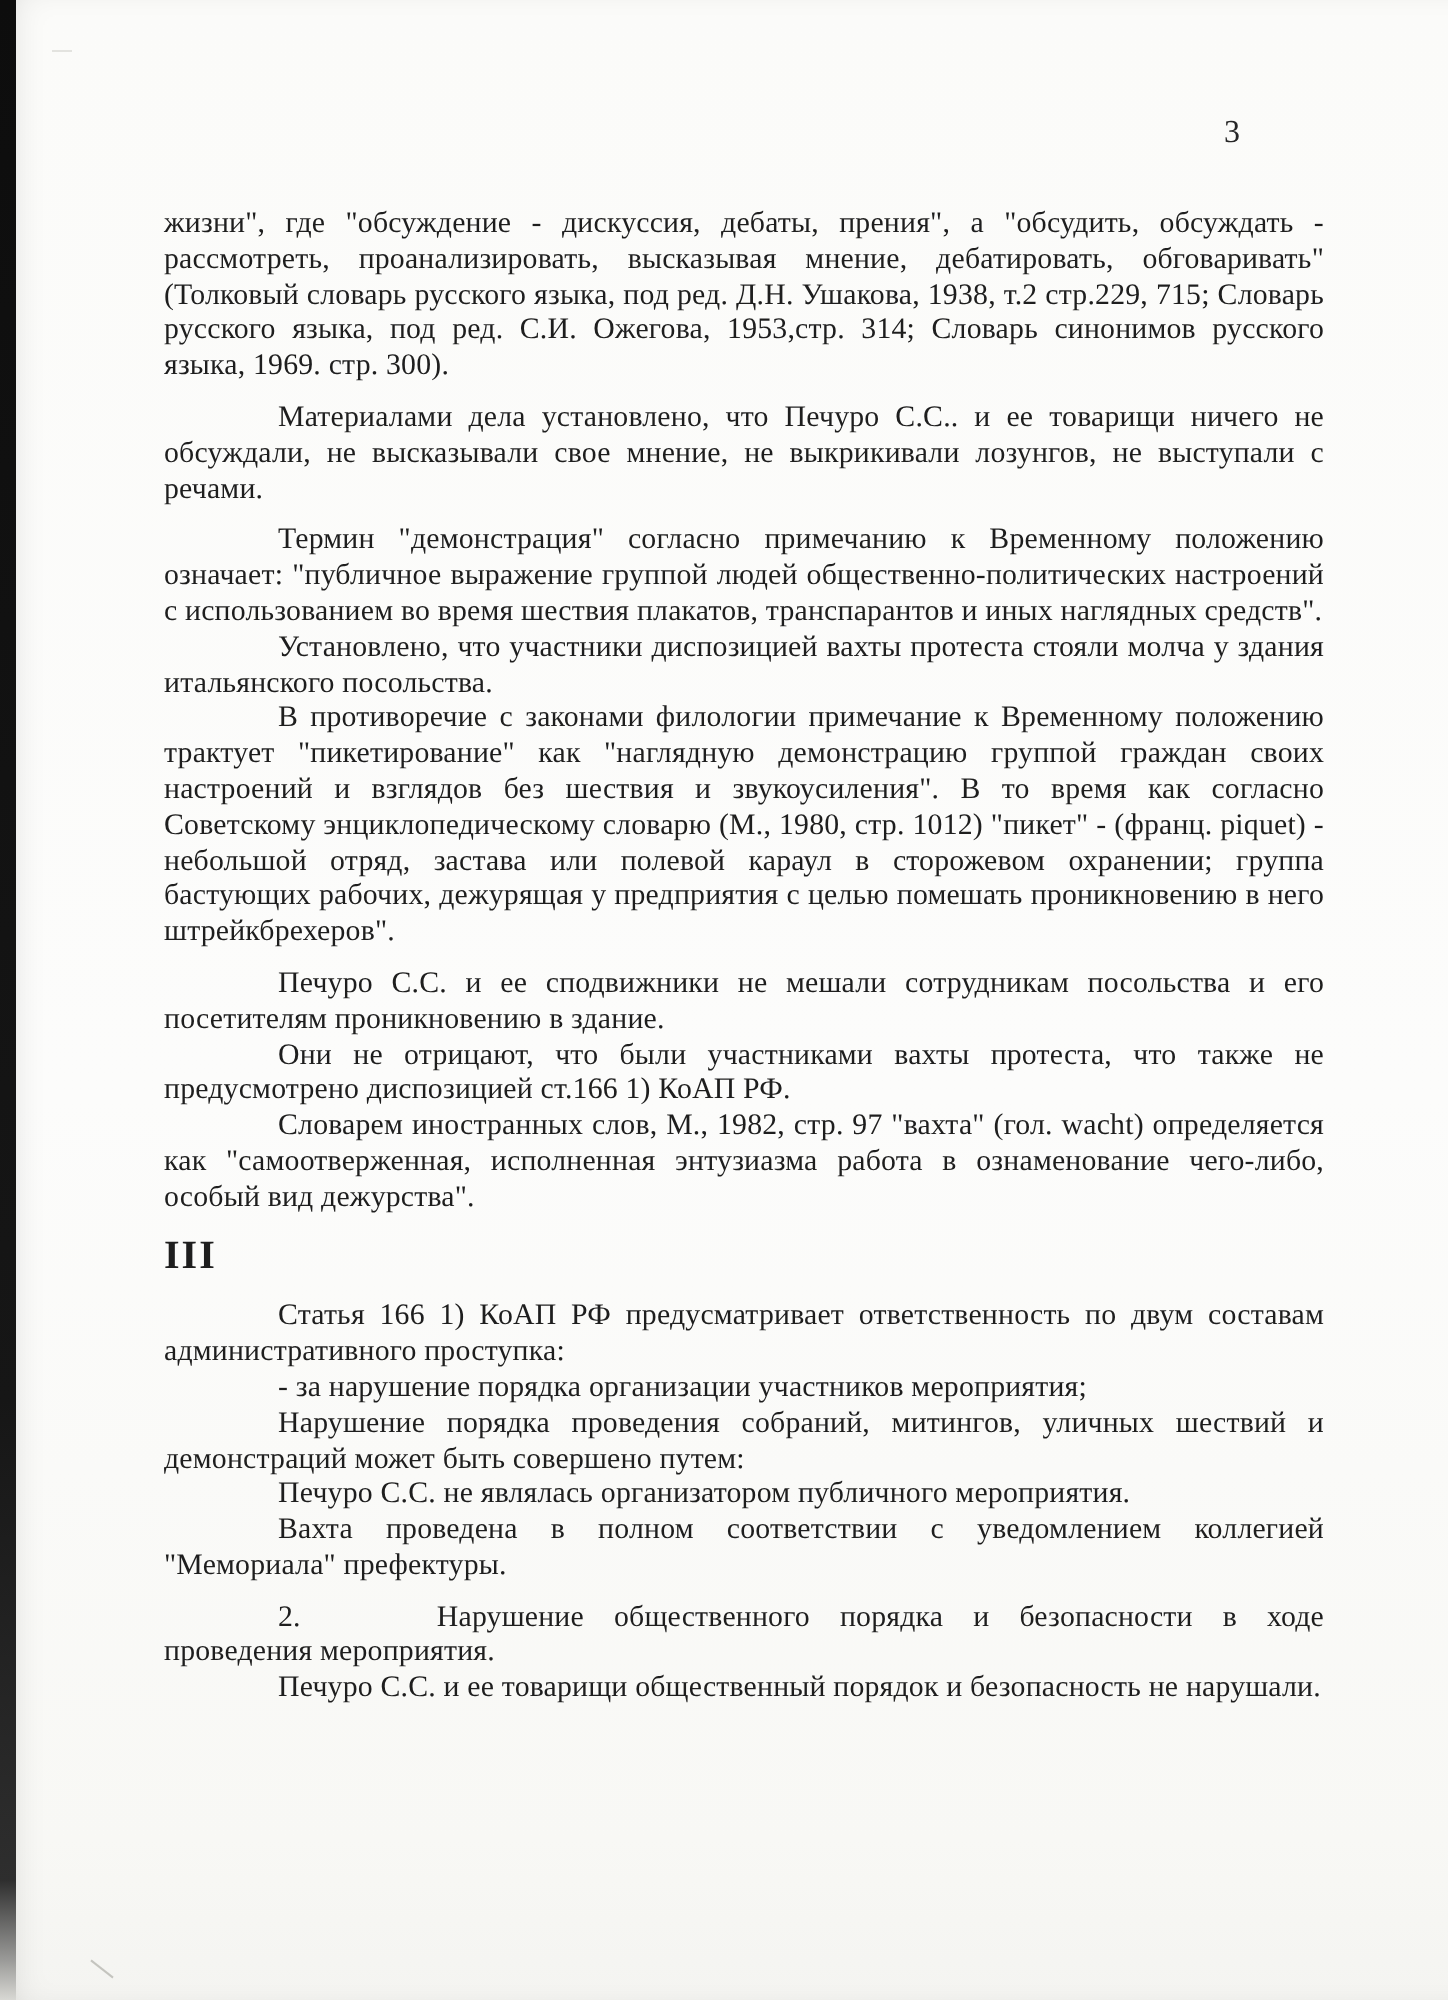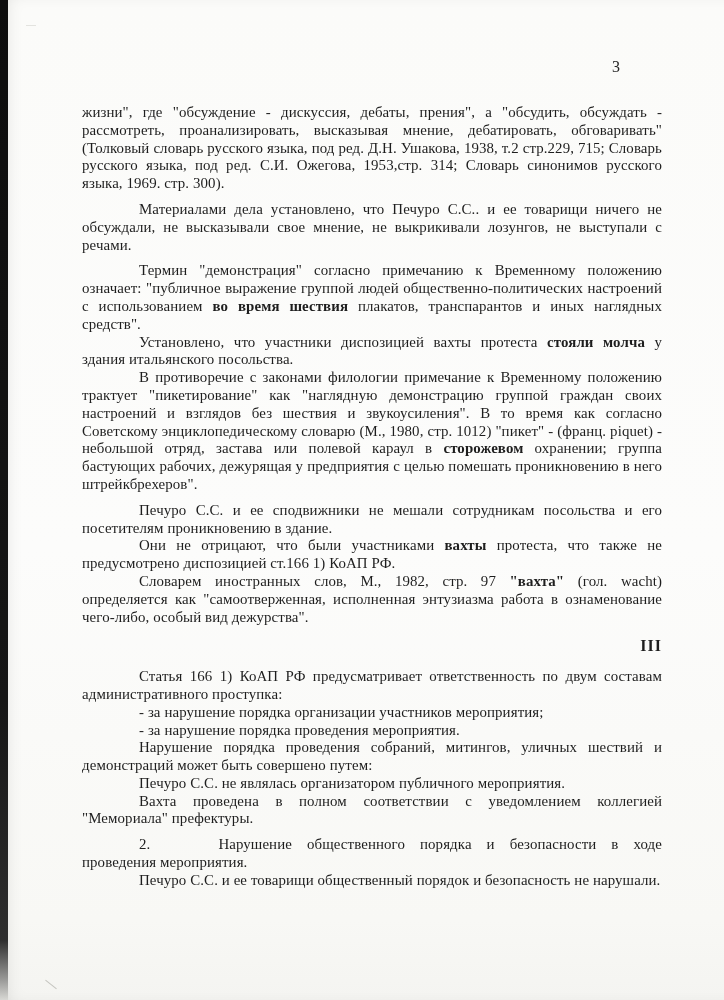--- a/index.html
+++ b/index.html
@@ -36,25 +36,25 @@
   .doc-body{
     position:absolute;left:82px;top:104px;width:580px;
     font-size:14.9px;line-height:17.8px;
     text-align:justify;
     letter-spacing:.1px;
   }
   .para{margin:0;text-indent:57px;}
   .continuation{text-indent:0;}
   .gap{margin-top:8px;}
   .heading{
-    text-indent:0;text-align:right;font-weight:bold;
-    font-size:16px;letter-spacing:1px;
+    text-indent:0;text-align:left;font-weight:bold;
+    font-size:20px;letter-spacing:1px;
     margin-top:11px;margin-bottom:13px;
   }
-  .b{font-weight:bold;}
+  .b{font-weight:normal;}
   .u{text-underline-offset:2px;}
   .n{margin-right:68px;}
 </style>
 </head>
 <body>
 
 <div class="page">
   <div class="scan-bar-left"></div>
   <div class="page-edge-line"></div>
   <div class="page-edge-tick"></div>
@@ -65,20 +65,19 @@
       <p class="para gap"><span>Материалами дела установлено, что Печуро С.С.. и ее товарищи ничего не обсуждали, не высказывали свое мнение, не выкрикивали лозунгов, не выступали с речами.</span></p>
       <p class="para gap"><span>Термин "демонстрация" согласно примечанию к Временному положению означает: "публичное выражение группой людей общественно-политических настроений с использованием </span><span class="b">во время шествия</span><span> плакатов, транспарантов и иных наглядных средств".</span></p>
       <p class="para"><span>Установлено, что участники диспозицией вахты протеста </span><span class="b">стояли молча</span><span> у здания итальянского посольства.</span></p>
       <p class="para"><span>В противоречие с законами филологии примечание к Временному положению трактует "пикетирование" как "наглядную демонстрацию группой граждан своих настроений и взглядов без шествия и звукоусиления". В то время как согласно Советскому энциклопедическому словарю (М., 1980, стр. 1012) </span><span class="u">"пикет"</span><span> - (франц. piquet) - небольшой отряд, застава или полевой караул в </span><span class="b">сторожевом</span><span> охранении; </span><span class="u">группа бастующих рабочих, дежурящая у предприятия с целью помешать проникновению в него штрейкбрехеров</span><span>".</span></p>
       <p class="para gap"><span>Печуро С.С. и ее сподвижники не мешали сотрудникам посольства и его посетителям проникновению в здание.</span></p>
       <p class="para"><span>Они не отрицают, что были участниками </span><span class="b">вахты</span><span> протеста, что также не предусмотрено диспозицией ст.166 1) КоАП РФ.</span></p>
       <p class="para"><span>Словарем иностранных слов, М., 1982, стр. 97 </span><span class="b">"вахта"</span><span> (гол. wacht) определяется как "самоотверженная, исполненная энтузиазма работа в ознаменование чего-либо, особый вид дежурства".</span></p>
       <p class="para heading gap"><span>III</span></p>
       <p class="para"><span>Статья 166 1) КоАП РФ предусматривает ответственность по двум составам административного проступка:</span></p>
       <p class="para"><span>- за нарушение </span><span class="u">порядка организации</span><span> участников мероприятия;</span></p>
-      <p class="para"><span>- за нарушение </span><span class="u">порядка проведения</span><span> мероприятия.</span></p>
       <p class="para"><span>Нарушение порядка проведения собраний, митингов, уличных шествий и демонстраций может быть совершено путем:</span></p>
       <p class="para"><span>Печуро С.С. не являлась организатором публичного мероприятия.</span></p>
       <p class="para"><span>Вахта проведена в полном соответствии с уведомлением коллегией "Мемориала" префектуры.</span></p>
       <p class="para gap"><span class="n">2.</span><span>Нарушение общественного порядка и безопасности в ходе проведения мероприятия.</span></p>
       <p class="para"><span>Печуро С.С. и ее товарищи общественный порядок и безопасность не нарушали.</span></p>
     </div>
 </div>
 
 </body></html>

